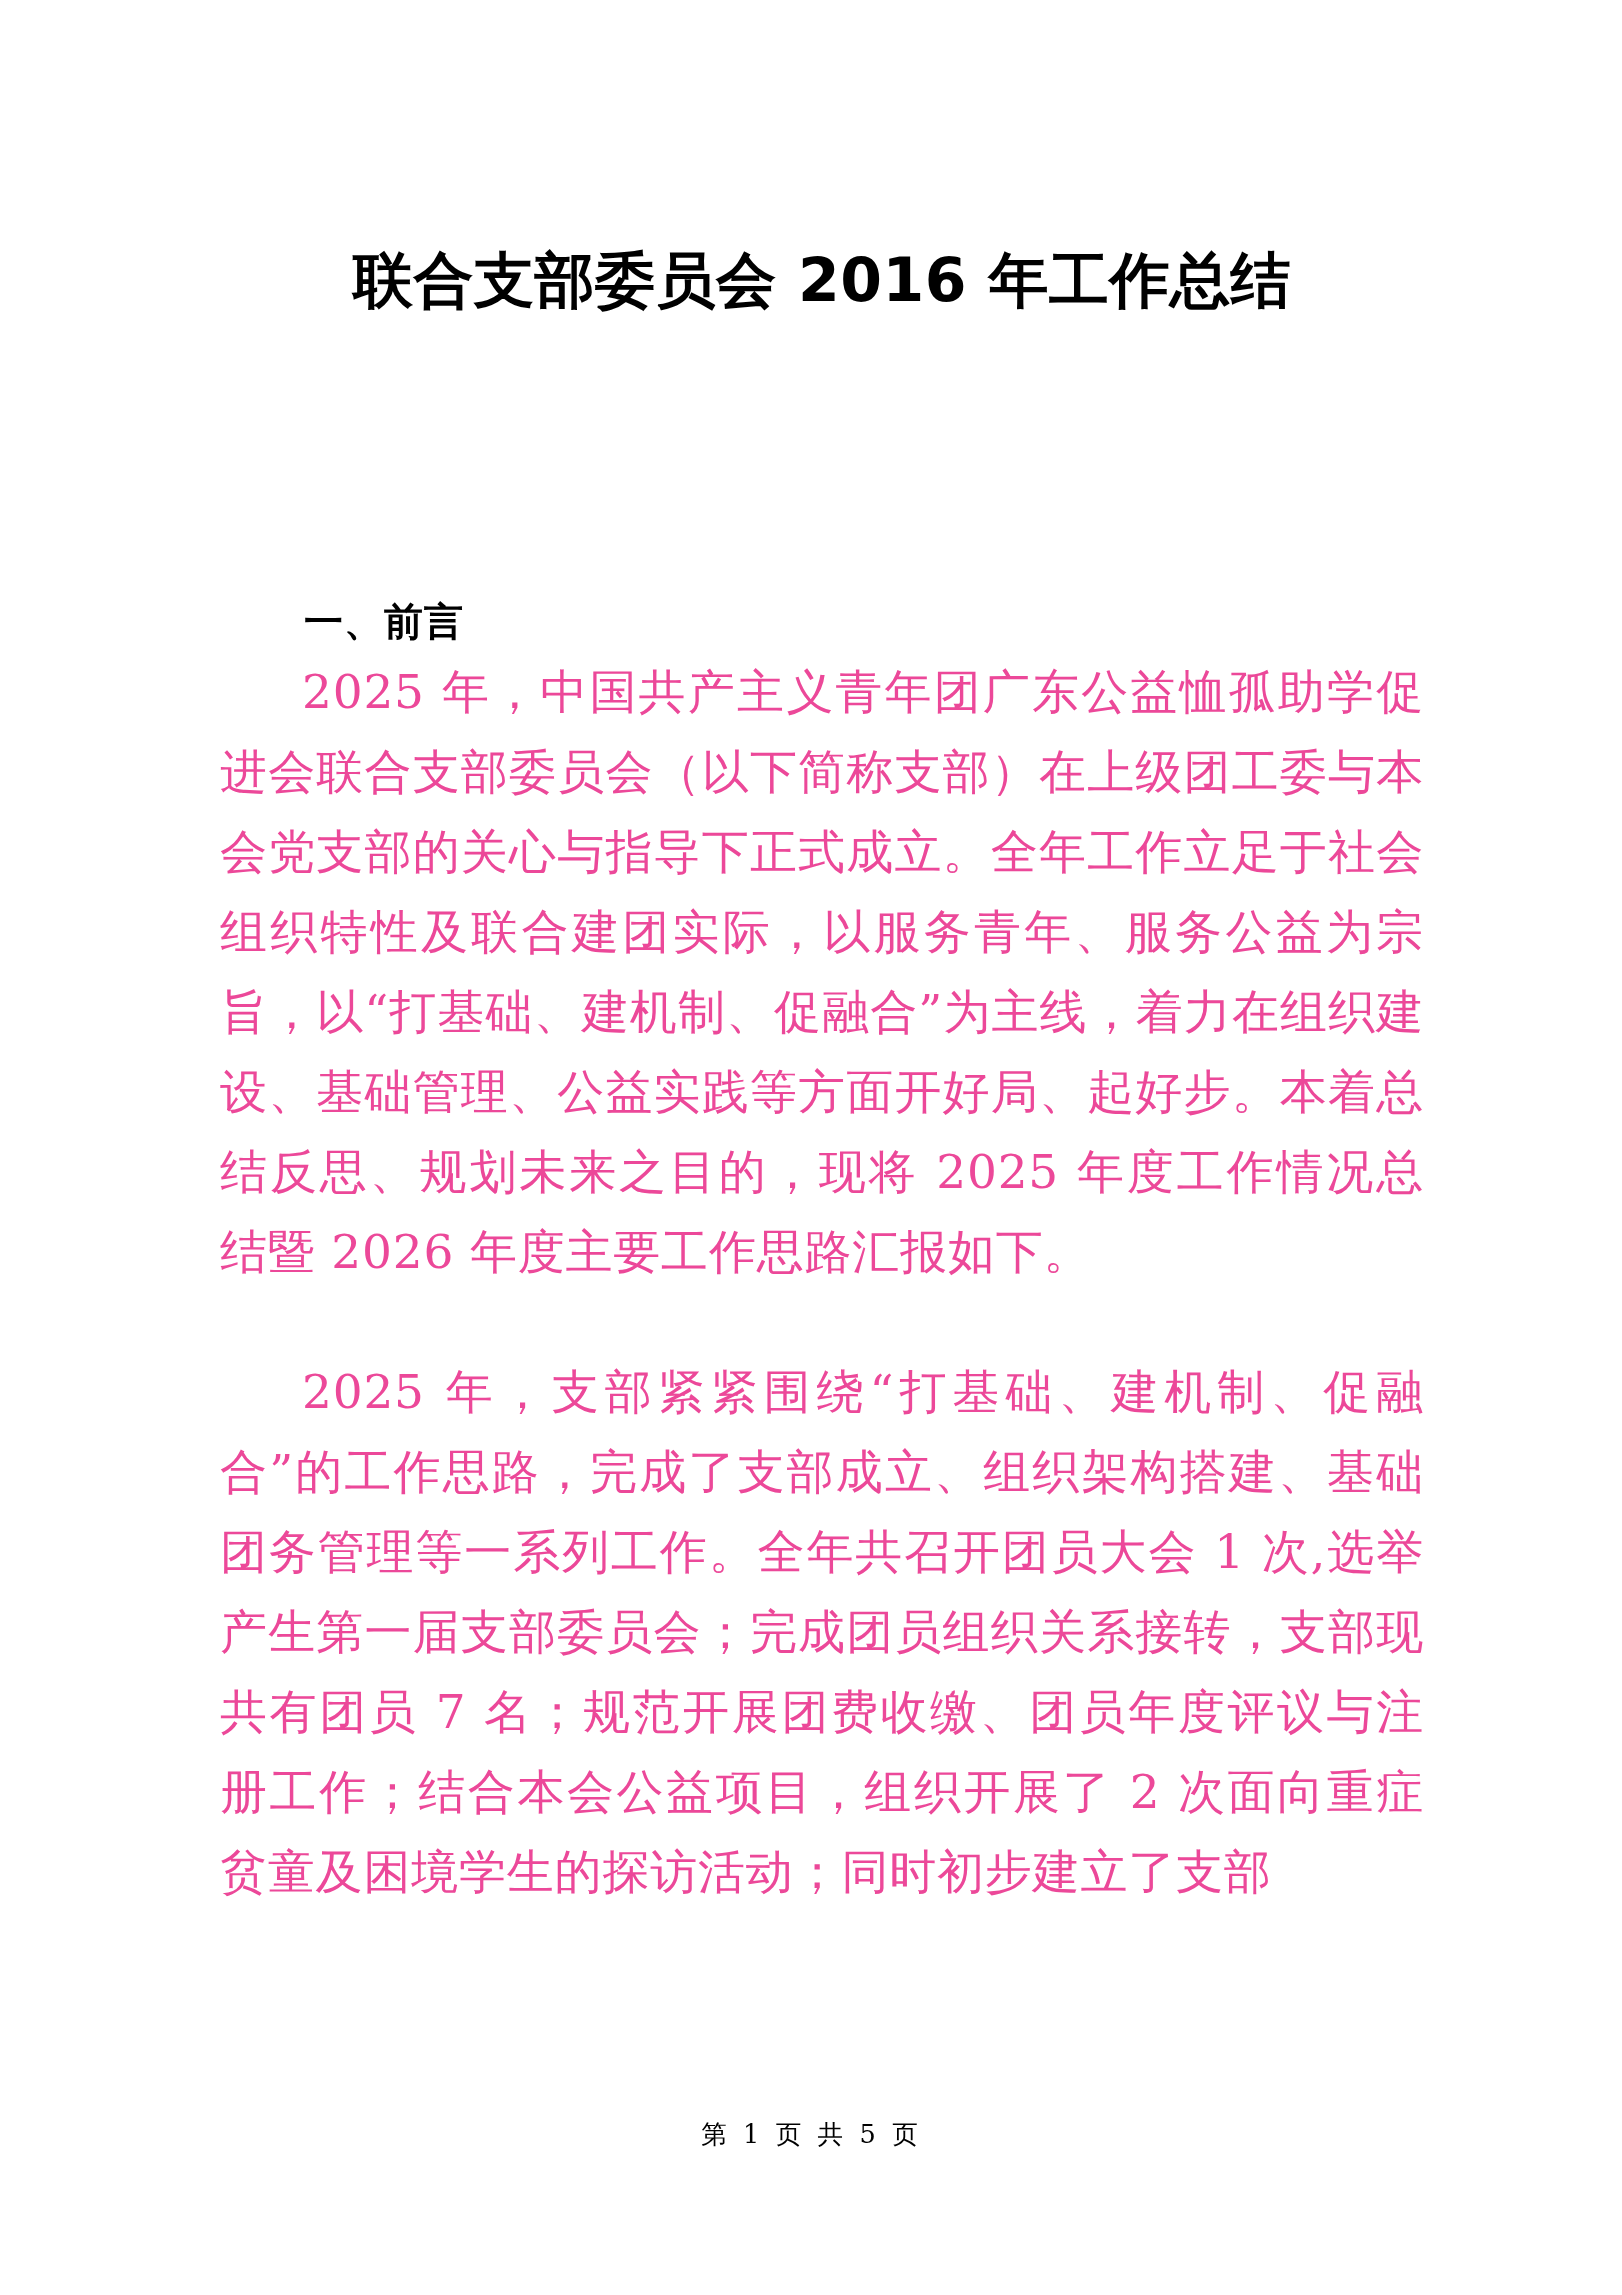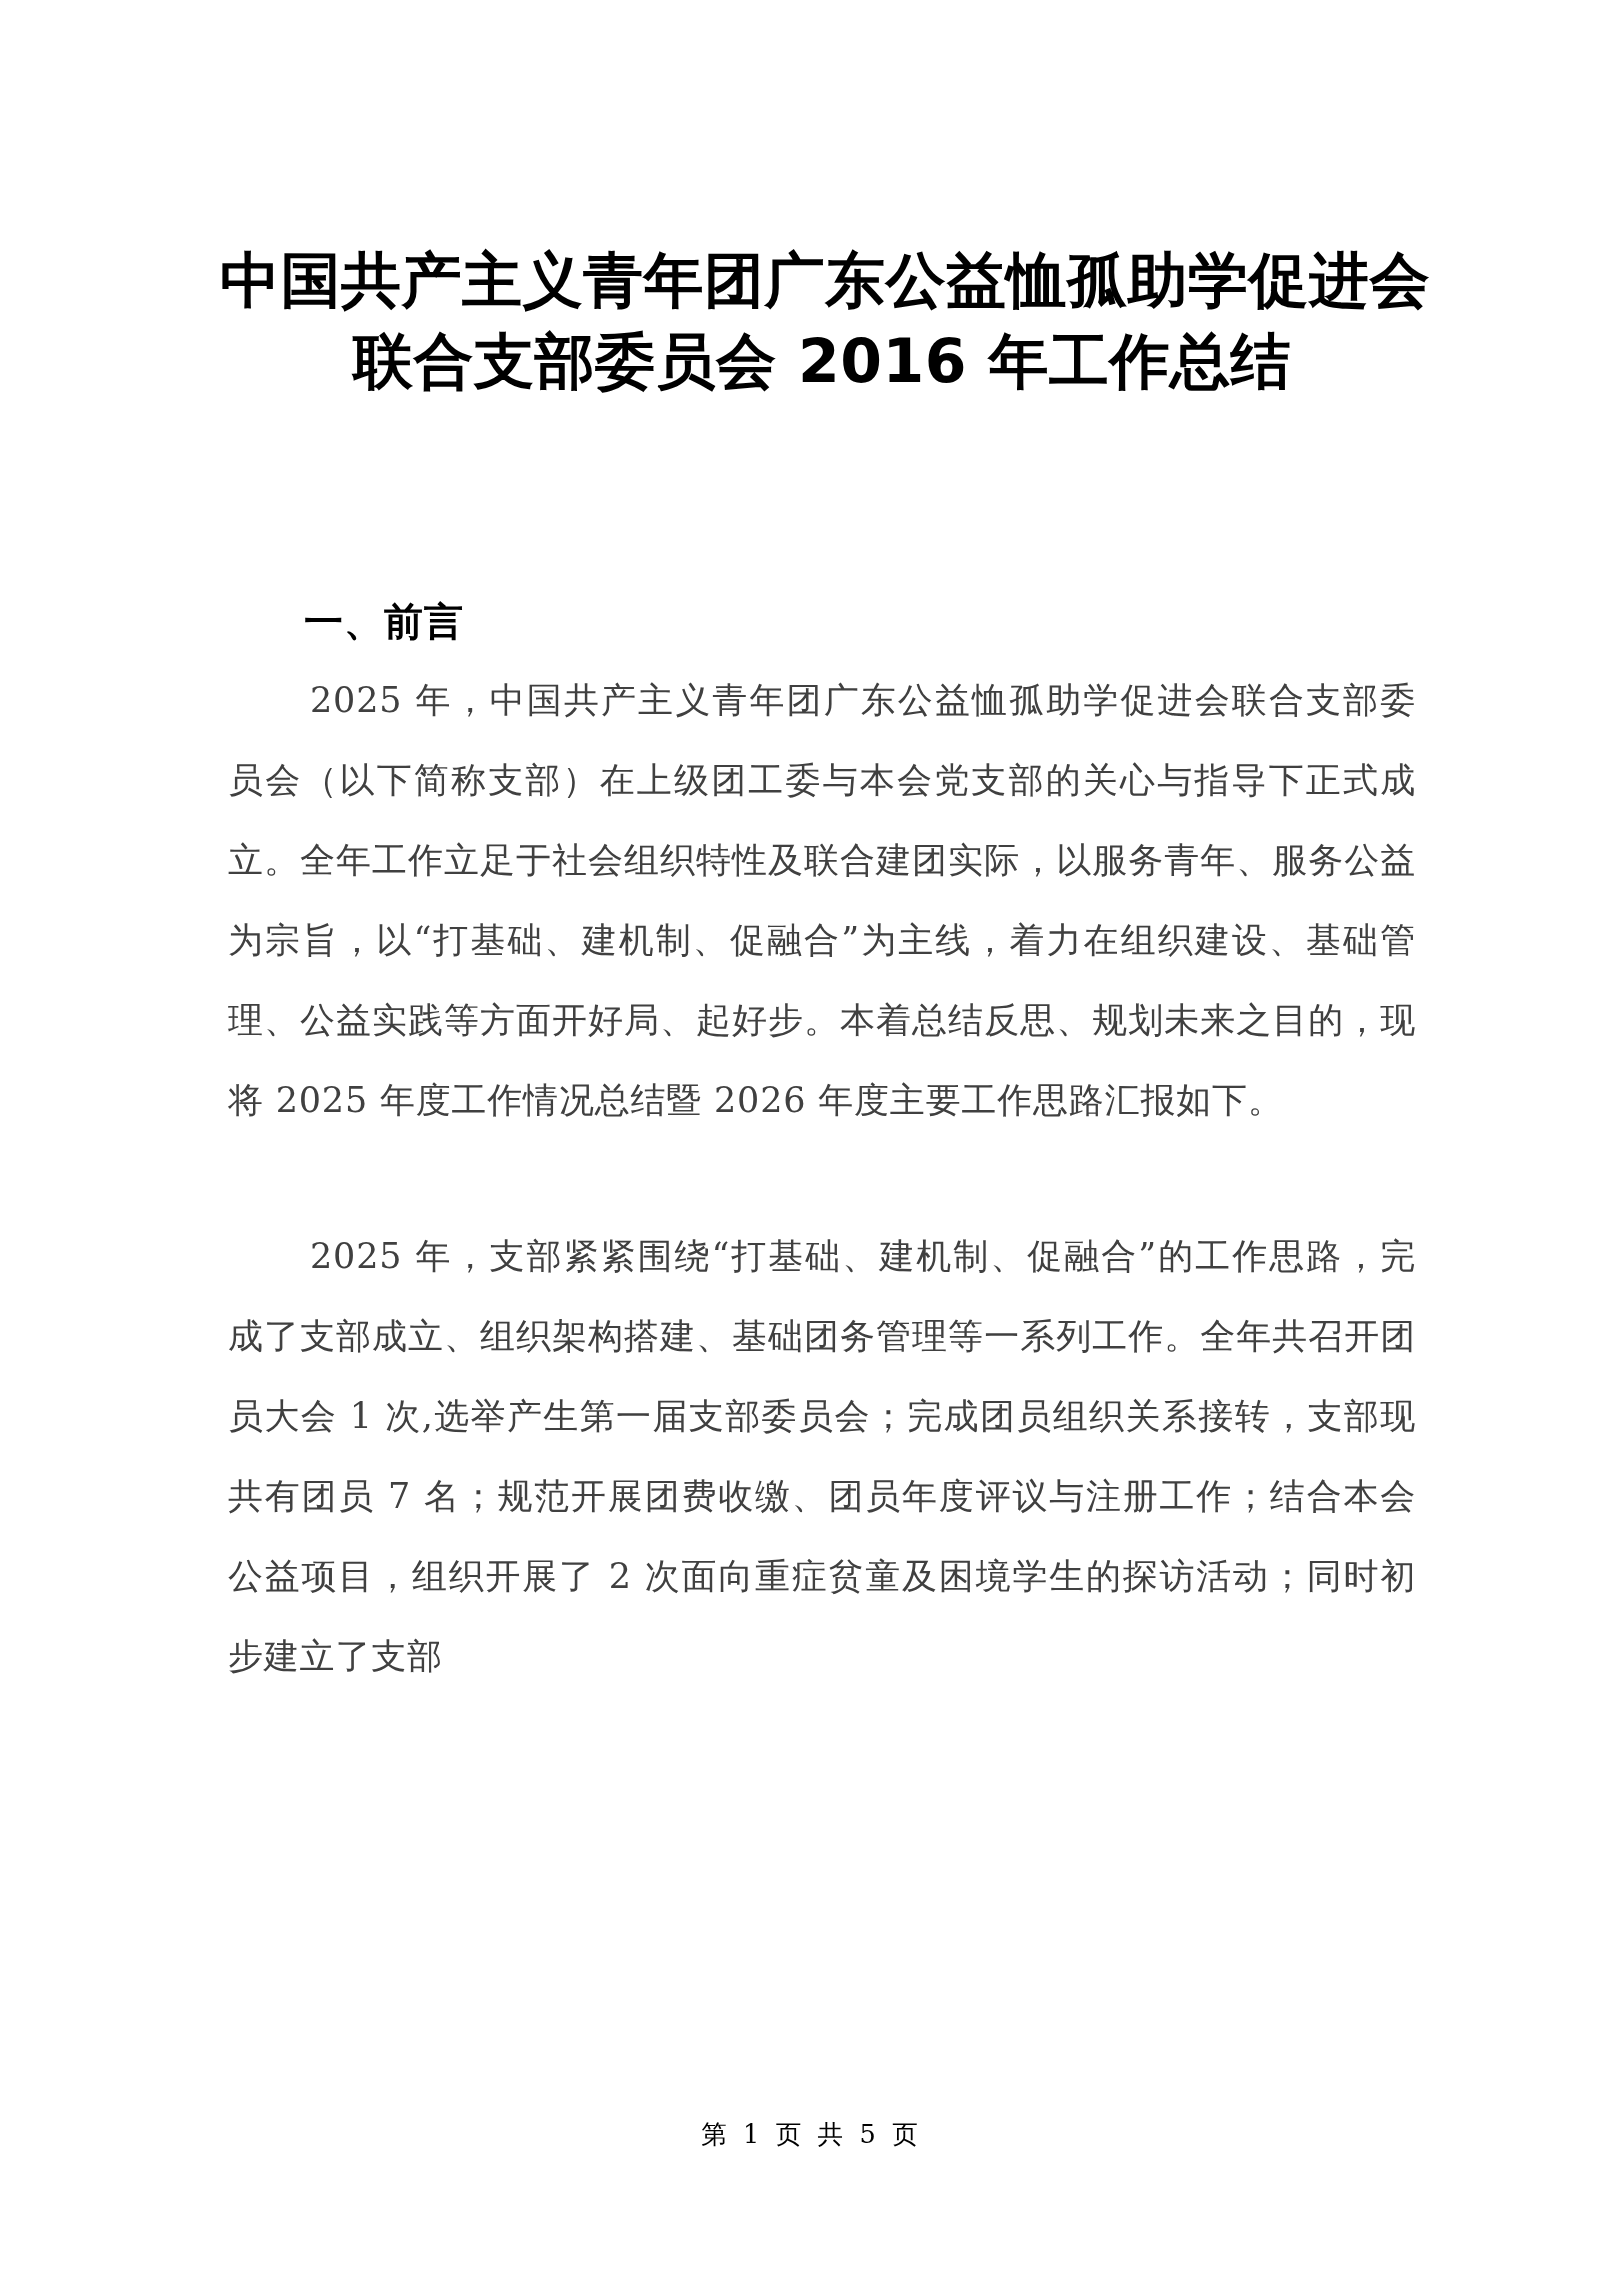--- a/index.html
+++ b/index.html
@@ -56,28 +56,28 @@
     font-size: 39px;
     line-height: 60px;
     letter-spacing: 1px;
     text-indent: 84px;
     color: #000000;
     margin: 0;
   }
 
   .body-para {
     font-family: "DejaVu Serif", "Liberation Serif", serif;
-    font-size: 35px;
+    font-size: 47px;
     line-height: 80px;
     letter-spacing: 0.8px;
     text-align: justify;
     text-justify: inter-character;
     text-indent: 82px;
-    color: #404040;
-    margin: 8px;
+    color: #ec4899;
+    margin: 0;
     word-break: break-all;
   }
 
   .gap-after-para-1 { height: 60px; }
 
   
   .footer {
     position: absolute;
     left: 0;
     top: 2117px;
@@ -88,21 +88,20 @@
     letter-spacing: 4.1px;
     color: #000000;
   }
 </style>
 </head>
 <body>
 
 <div class="page">
 
   <div class="title-block">
-    <div class="title-line">中国共产主义青年团广东公益恤孤助学促进会</div>
     <div class="title-line">联合支部委员会 2016 年工作总结</div>
   </div>
 
   <div class="content">
 
     <h2 class="section-heading">一、前言</h2>
     <p class="body-para">2025 年，中国共产主义青年团广东公益恤孤助学促进会联合支部委员会（以下简称支部）在上级团工委与本会党支部的关心与指导下正式成立。全年工作立足于社会组织特性及联合建团实际，以服务青年、服务公益为宗旨，以“打基础、建机制、促融合”为主线，着力在组织建设、基础管理、公益实践等方面开好局、起好步。本着总结反思、规划未来之目的，现将 2025 年度工作情况总结暨 2026 年度主要工作思路汇报如下。</p>
 
     <div class="gap-after-para-1"></div>
 

